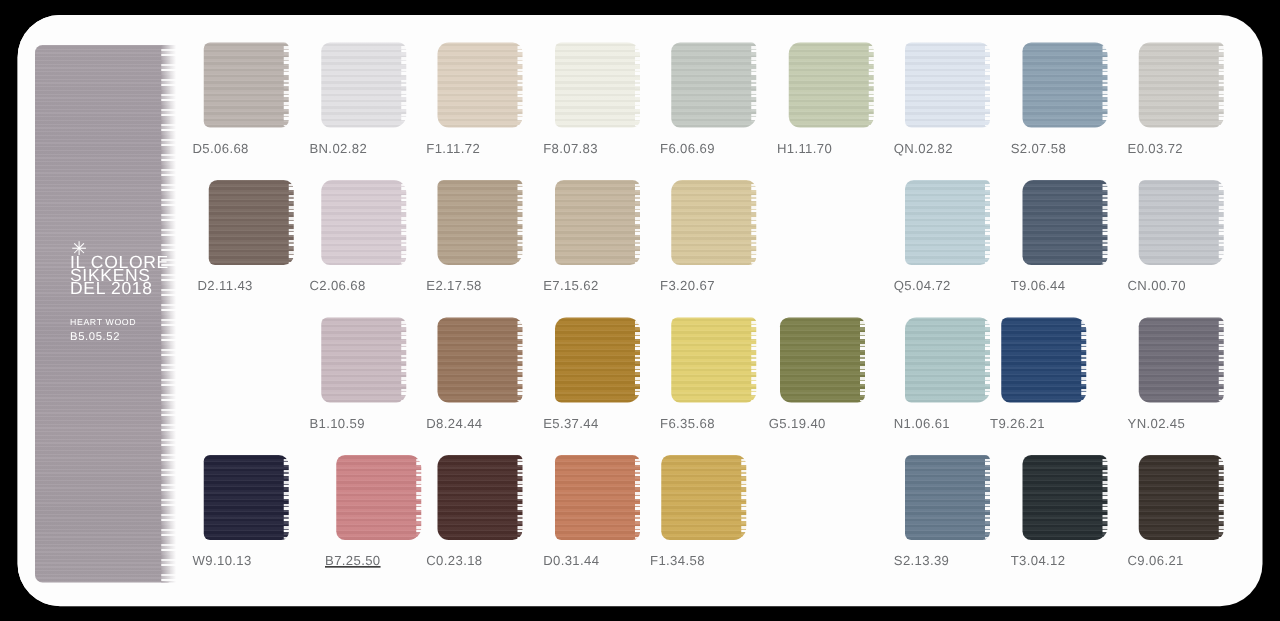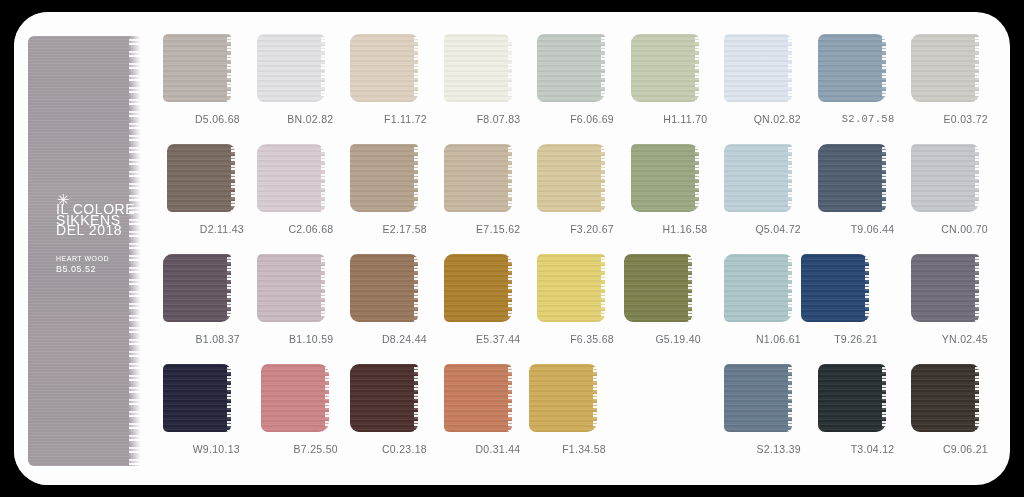--- a/index.html
+++ b/index.html
@@ -182,21 +182,21 @@
         rgba(253,253,253,0.9) 4px,
         rgba(253,253,253,0.3) 4px,
         rgba(253,253,253,0.3) 5px,
         rgba(253,253,253,1) 5px,
         rgba(253,253,253,1) 7px,
         rgba(253,253,253,0.15) 7px,
         rgba(253,253,253,0.15) 9px);
   }
   .swatch-label {
     display: block;
-    text-align: right;
+    text-align: left;
     margin-top: 11px;
     font-size: 10.5px;
     letter-spacing: 0.3px;
     color: #6d6f72;
     white-space: nowrap;
   }
 </style>
 </head>
 <body>
 
@@ -239,21 +239,21 @@
           <span class="swatch-label">F6.06.69</span>
         </div>
         <div class="swatch-cell" style="left: 467.5px;">
           <div class="swatch-chip" style="background: rgb(196, 203, 176); border-radius: 9px 6px 8px 9px;"></div>
           <span class="swatch-label">H1.11.70</span>
         </div>
         <div class="swatch-cell" style="left: 561px;">
           <div class="swatch-chip" style="background: rgb(221, 228, 238); border-radius: 5px 8px 6px 5px;"></div>
           <span class="swatch-label">QN.02.82</span>
         </div>
-        <div class="swatch-cell" style="left: 654.5px; font-family: Liberation Mono, monospace;">
+        <div class="swatch-cell" style="left: 654.5px;">
           <div class="swatch-chip" style="background: rgb(139, 160, 177); border-radius: 7px 10px 10px 7px;"></div>
           <span class="swatch-label">S2.07.58</span>
         </div>
         <div class="swatch-cell" style="left: 748px;">
           <div class="swatch-chip" style="background: rgb(205, 203, 198); border-radius: 9px 4px 8px 9px;"></div>
           <span class="swatch-label">E0.03.72</span>
         </div>
       </div>
       <div class="swatch-row">
         <div class="swatch-cell" style="left: 4px;">
@@ -269,42 +269,34 @@
           <span class="swatch-label">E2.17.58</span>
         </div>
         <div class="swatch-cell" style="left: 280.5px;">
           <div class="swatch-chip" style="background: rgb(197, 182, 159); border-radius: 7px 6px 8px 5px;"></div>
           <span class="swatch-label">E7.15.62</span>
         </div>
         <div class="swatch-cell" style="left: 374px;">
           <div class="swatch-chip" style="background: rgb(215, 199, 156); border-radius: 9px 8px 6px 7px;"></div>
           <span class="swatch-label">F3.20.67</span>
         </div>
-        <div class="swatch-cell" style="left: 467.5px;">
-          <div class="swatch-chip" style="background: rgb(154, 166, 129); border-radius: 5px 10px 10px 9px;"></div>
-          <span class="swatch-label">H1.16.58</span>
-        </div>
         <div class="swatch-cell" style="left: 561px;">
           <div class="swatch-chip" style="background: rgb(188, 208, 215); border-radius: 7px 4px 8px 5px;"></div>
           <span class="swatch-label">Q5.04.72</span>
         </div>
         <div class="swatch-cell" style="left: 654.5px;">
           <div class="swatch-chip" style="background: rgb(79, 93, 112); border-radius: 9px 6px 6px 7px;"></div>
           <span class="swatch-label">T9.06.44</span>
         </div>
         <div class="swatch-cell" style="left: 748px;">
           <div class="swatch-chip" style="background: rgb(195, 198, 203); border-radius: 5px 8px 10px 9px;"></div>
           <span class="swatch-label">CN.00.70</span>
         </div>
       </div>
       <div class="swatch-row">
-        <div class="swatch-cell" style="left: 0px;">
-          <div class="swatch-chip" style="background: rgb(97, 84, 95); border-radius: 9px 4px 10px 5px;"></div>
-          <span class="swatch-label">B1.08.37</span>
-        </div>
         <div class="swatch-cell" style="left: 93.5px;">
           <div class="swatch-chip" style="background: rgb(201, 185, 192); border-radius: 5px 6px 8px 7px;"></div>
           <span class="swatch-label">B1.10.59</span>
         </div>
         <div class="swatch-cell" style="left: 187px;">
           <div class="swatch-chip" style="background: rgb(151, 117, 92); border-radius: 7px 8px 6px 9px;"></div>
           <span class="swatch-label">D8.24.44</span>
         </div>
         <div class="swatch-cell" style="left: 280.5px;">
           <div class="swatch-chip" style="background: rgb(171, 127, 44); border-radius: 9px 10px 10px 5px;"></div>
@@ -329,21 +321,21 @@
         <div class="swatch-cell" style="left: 748px;">
           <div class="swatch-chip" style="background: rgb(111, 108, 119); border-radius: 7px 4px 6px 9px;"></div>
           <span class="swatch-label">YN.02.45</span>
         </div>
       </div>
       <div class="swatch-row">
         <div class="swatch-cell" style="left: 0px;">
           <div class="swatch-chip" style="background: rgb(35, 35, 58); border-radius: 5px 8px 6px 5px;"></div>
           <span class="swatch-label">W9.10.13</span>
         </div>
-        <div class="swatch-cell" style="left: 98px;">
+        <div class="swatch-cell" style="left: 106px; text-decoration: underline;">
           <div class="swatch-chip" style="background: rgb(204, 131, 134); border-radius: 7px 10px 10px 7px;"></div>
           <span class="swatch-label">B7.25.50</span>
         </div>
         <div class="swatch-cell" style="left: 187px;">
           <div class="swatch-chip" style="background: rgb(75, 47, 44); border-radius: 9px 4px 8px 9px;"></div>
           <span class="swatch-label">C0.23.18</span>
         </div>
         <div class="swatch-cell" style="left: 280.5px;">
           <div class="swatch-chip" style="background: rgb(196, 124, 92); border-radius: 5px 6px 6px 5px;"></div>
           <span class="swatch-label">D0.31.44</span>

